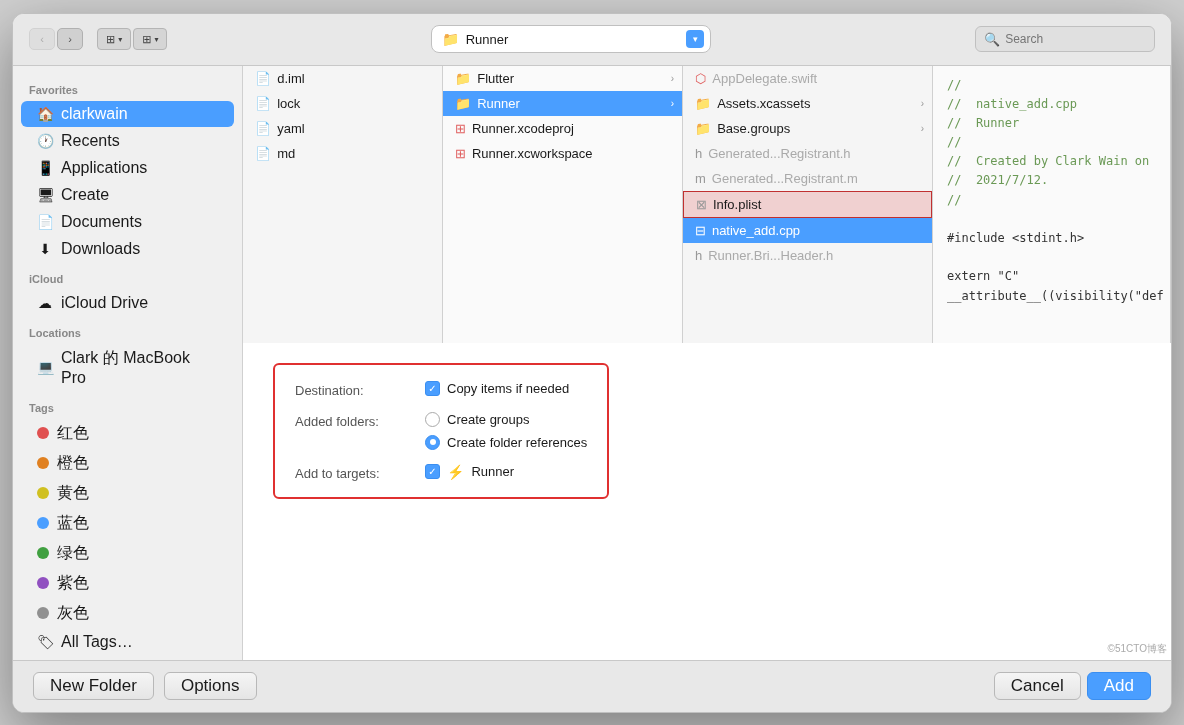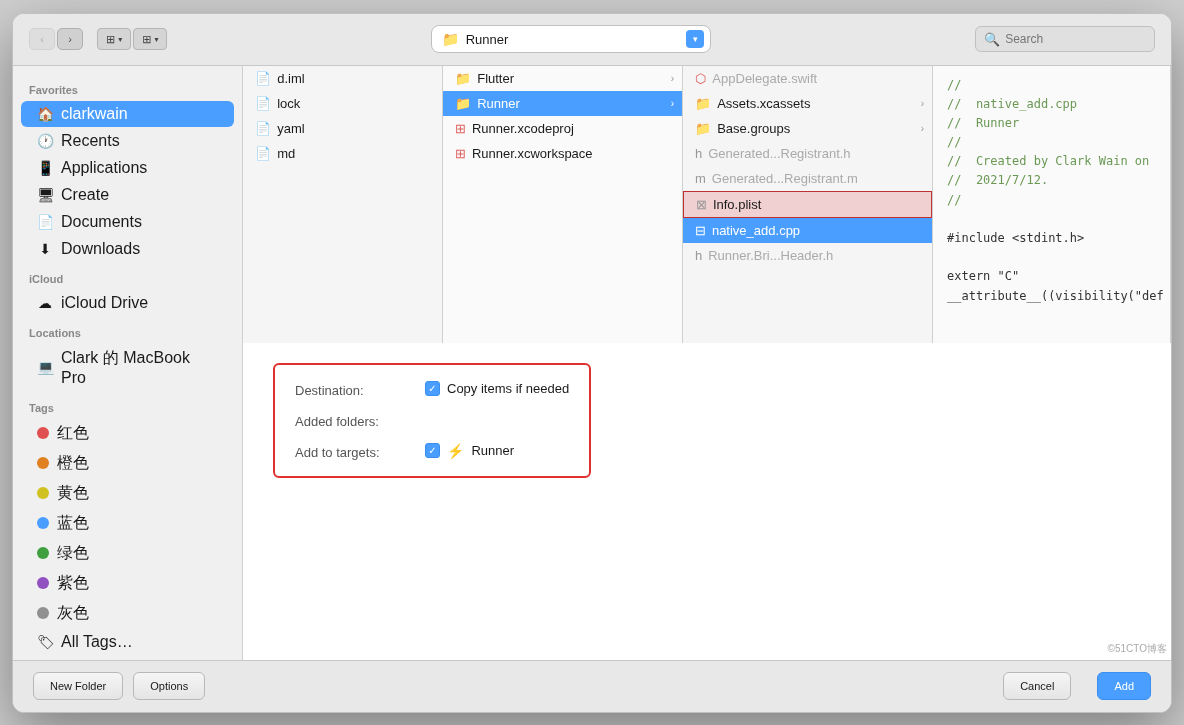--- a/index.html
+++ b/index.html
@@ -359,30 +359,30 @@
       flex-shrink: 0;
     }
 
     .bottom-left {
       display: flex;
       gap: 10px;
     }
 
     .bottom-right {
       display: flex;
-      gap: 26px;
+      gap: 6px;
       justify-content: space-between;
     }
 
     .btn {
       height: 28px;
       border-radius: 6px;
       border: 1px solid #b8b8b8;
       background: linear-gradient(180deg, #f5f5f5 0%, #e5e5e5 100%);
-      font-size: 11px;
+      font-size: 17px;
       color: #1a1a1a;
       padding: 0 16px;
       cursor: pointer;
       display: flex;
       align-items: center;
     }
 
     .btn-primary {
       background: #4a9eff;
       border: 1px solid #3a8ef0;
@@ -628,20 +628,30 @@
               <div class="checkbox-row">
                 <div class="checkbox-box">✓</div>
                 <span>Copy items if needed</span>
               </div>
             </div>
           </div>
 
           
           <div class="form-row">
             <span class="form-label">Added folders:</span>
+            <div class="form-controls">
+              <div class="checkbox-row">
+                <div class="radio-unchecked"></div>
+                <span>Create groups</span>
+              </div>
+              <div class="checkbox-row">
+                <div class="radio-checked"></div>
+                <span>Create folder references</span>
+              </div>
+            </div>
           </div>
 
           
           <div class="form-row">
             <span class="form-label">Add to targets:</span>
             <div class="form-controls">
               <div class="checkbox-row">
                 <div class="checkbox-box">✓</div>
                 <span class="runner-icon">⚡</span>
                 <span>Runner</span>

